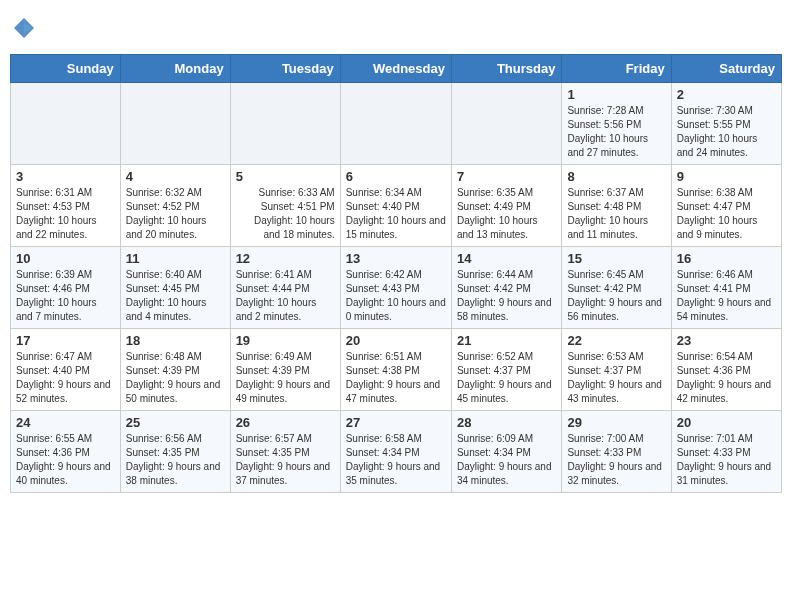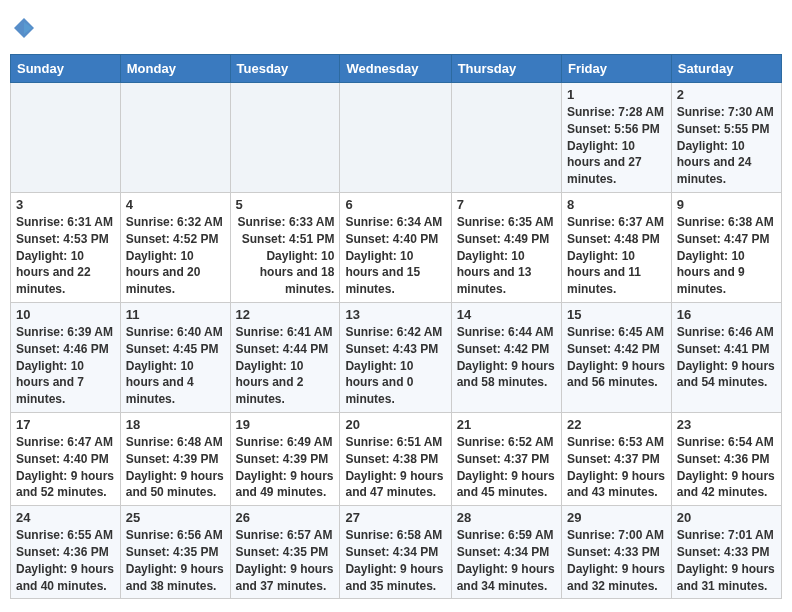--- a/index.html
+++ b/index.html
@@ -47,21 +47,21 @@
       color: #555;
     }
     table {
       width: 100%;
       border-collapse: collapse;
       font-size: 11px;
     }
     thead tr th {
       background: #3a7abf;
       color: #fff;
-      text-align: left;
+      text-align: right;
       padding: 6px 6px;
       font-size: 13px;
       font-weight: bold;
       border: 1px solid #2d6aa0;
     }
     tbody tr td {
       border: 1px solid #ccc;
       vertical-align: top;
       padding: 4px 5px;
       width: 113px;
@@ -76,23 +76,22 @@
     }
     .day-number {
       font-size: 13px;
       font-weight: bold;
       color: #333;
       display: block;
       margin-bottom: 2px;
     }
     .day-info {
       color: #333;
-      font-size: 12px;
+      font-size: 10px;
       line-height: 1.4;
-      font-weight: bold;
     }
     .empty-cell {
       background: #f0f4f8 !important;
     }
   </style>
 </head>
 <body>
 
 <div class="header-area">
   <div class="logo">
@@ -295,21 +294,21 @@
 Daylight: 9 hours and 37 minutes.</div>
         </td>
         <td>
           <span class="day-number">27</span>
           <div class="day-info" style="white-space: pre-line;">Sunrise: 6:58 AM
 Sunset: 4:34 PM
 Daylight: 9 hours and 35 minutes.</div>
         </td>
         <td>
           <span class="day-number">28</span>
-          <div class="day-info" style="white-space: pre-line;">Sunrise: 6:59 AM
+          <div class="day-info" style="white-space: pre-line;">Sunrise: 6:09 AM
 Sunset: 4:34 PM
 Daylight: 9 hours and 34 minutes.</div>
         </td>
         <td>
           <span class="day-number">29</span>
           <div class="day-info" style="white-space: pre-line;">Sunrise: 7:00 AM
 Sunset: 4:33 PM
 Daylight: 9 hours and 32 minutes.</div>
         </td>
         <td>

